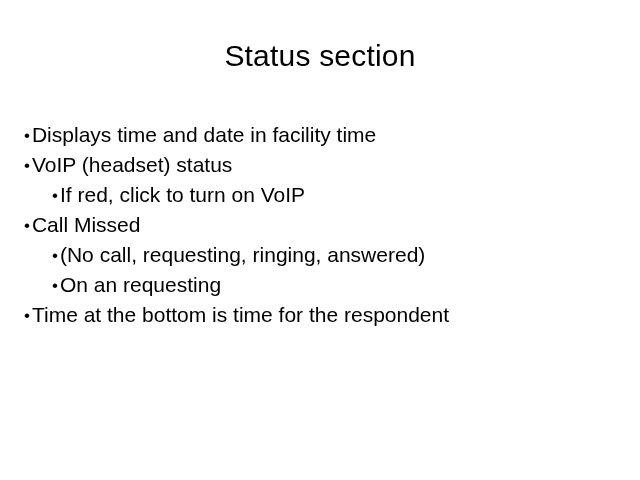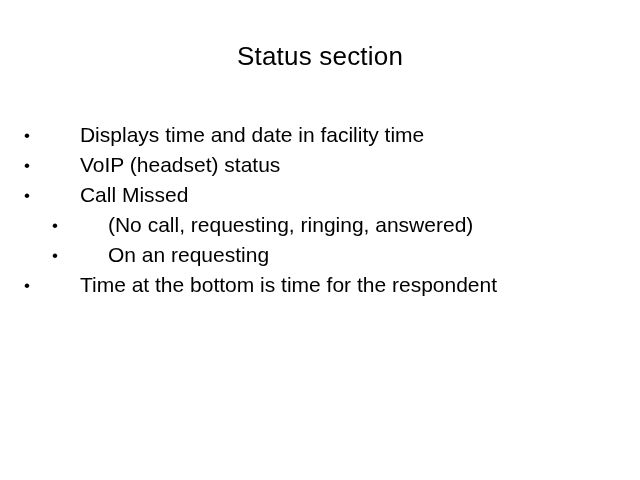--- a/index.html
+++ b/index.html
@@ -19,21 +19,21 @@
     width: 640px;
     height: 480px;
     box-sizing: border-box;
   }
   .slide-title {
     position: absolute;
     top: 38px;
     left: 0;
     width: 640px;
     text-align: center;
-    font-size: 26px;
+    font-size: 30px;
     line-height: 36px;
     font-weight: normal;
     letter-spacing: 0.2px;
   }
   .body-block {
     position: absolute;
     top: 120px;
     left: 24px;
     width: 600px;
   }
@@ -49,40 +49,42 @@
     padding-left: 28px;
   }
   .bullet-mark {
     display: inline-block;
     font-size: 17px;
     vertical-align: 1px;
     margin-right: 2px;
   }
   .bullet-text {
     display: inline;
-    margin-left: 48px;
   }
 </style>
 </head>
 <body>
 
 <div class="slide">
 
   <div class="slide-title">Status section</div>
 
   <div class="body-block">
 
     <div class="bullet level-1">
       <span class="bullet-mark">•</span><span class="bullet-text">Displays time and date in facility time</span>
     </div>
 
     <div class="bullet level-1">
       <span class="bullet-mark">•</span><span class="bullet-text">VoIP (headset) status</span>
     </div>
 
+    <div class="bullet level-2">
+      <span class="bullet-mark">•</span><span class="bullet-text">If red, click to turn on VoIP</span>
+    </div>
 
     <div class="bullet level-1">
       <span class="bullet-mark">•</span><span class="bullet-text">Call Missed</span>
     </div>
 
     <div class="bullet level-2">
       <span class="bullet-mark">•</span><span class="bullet-text">(No call, requesting, ringing, answered)</span>
     </div>
 
 

